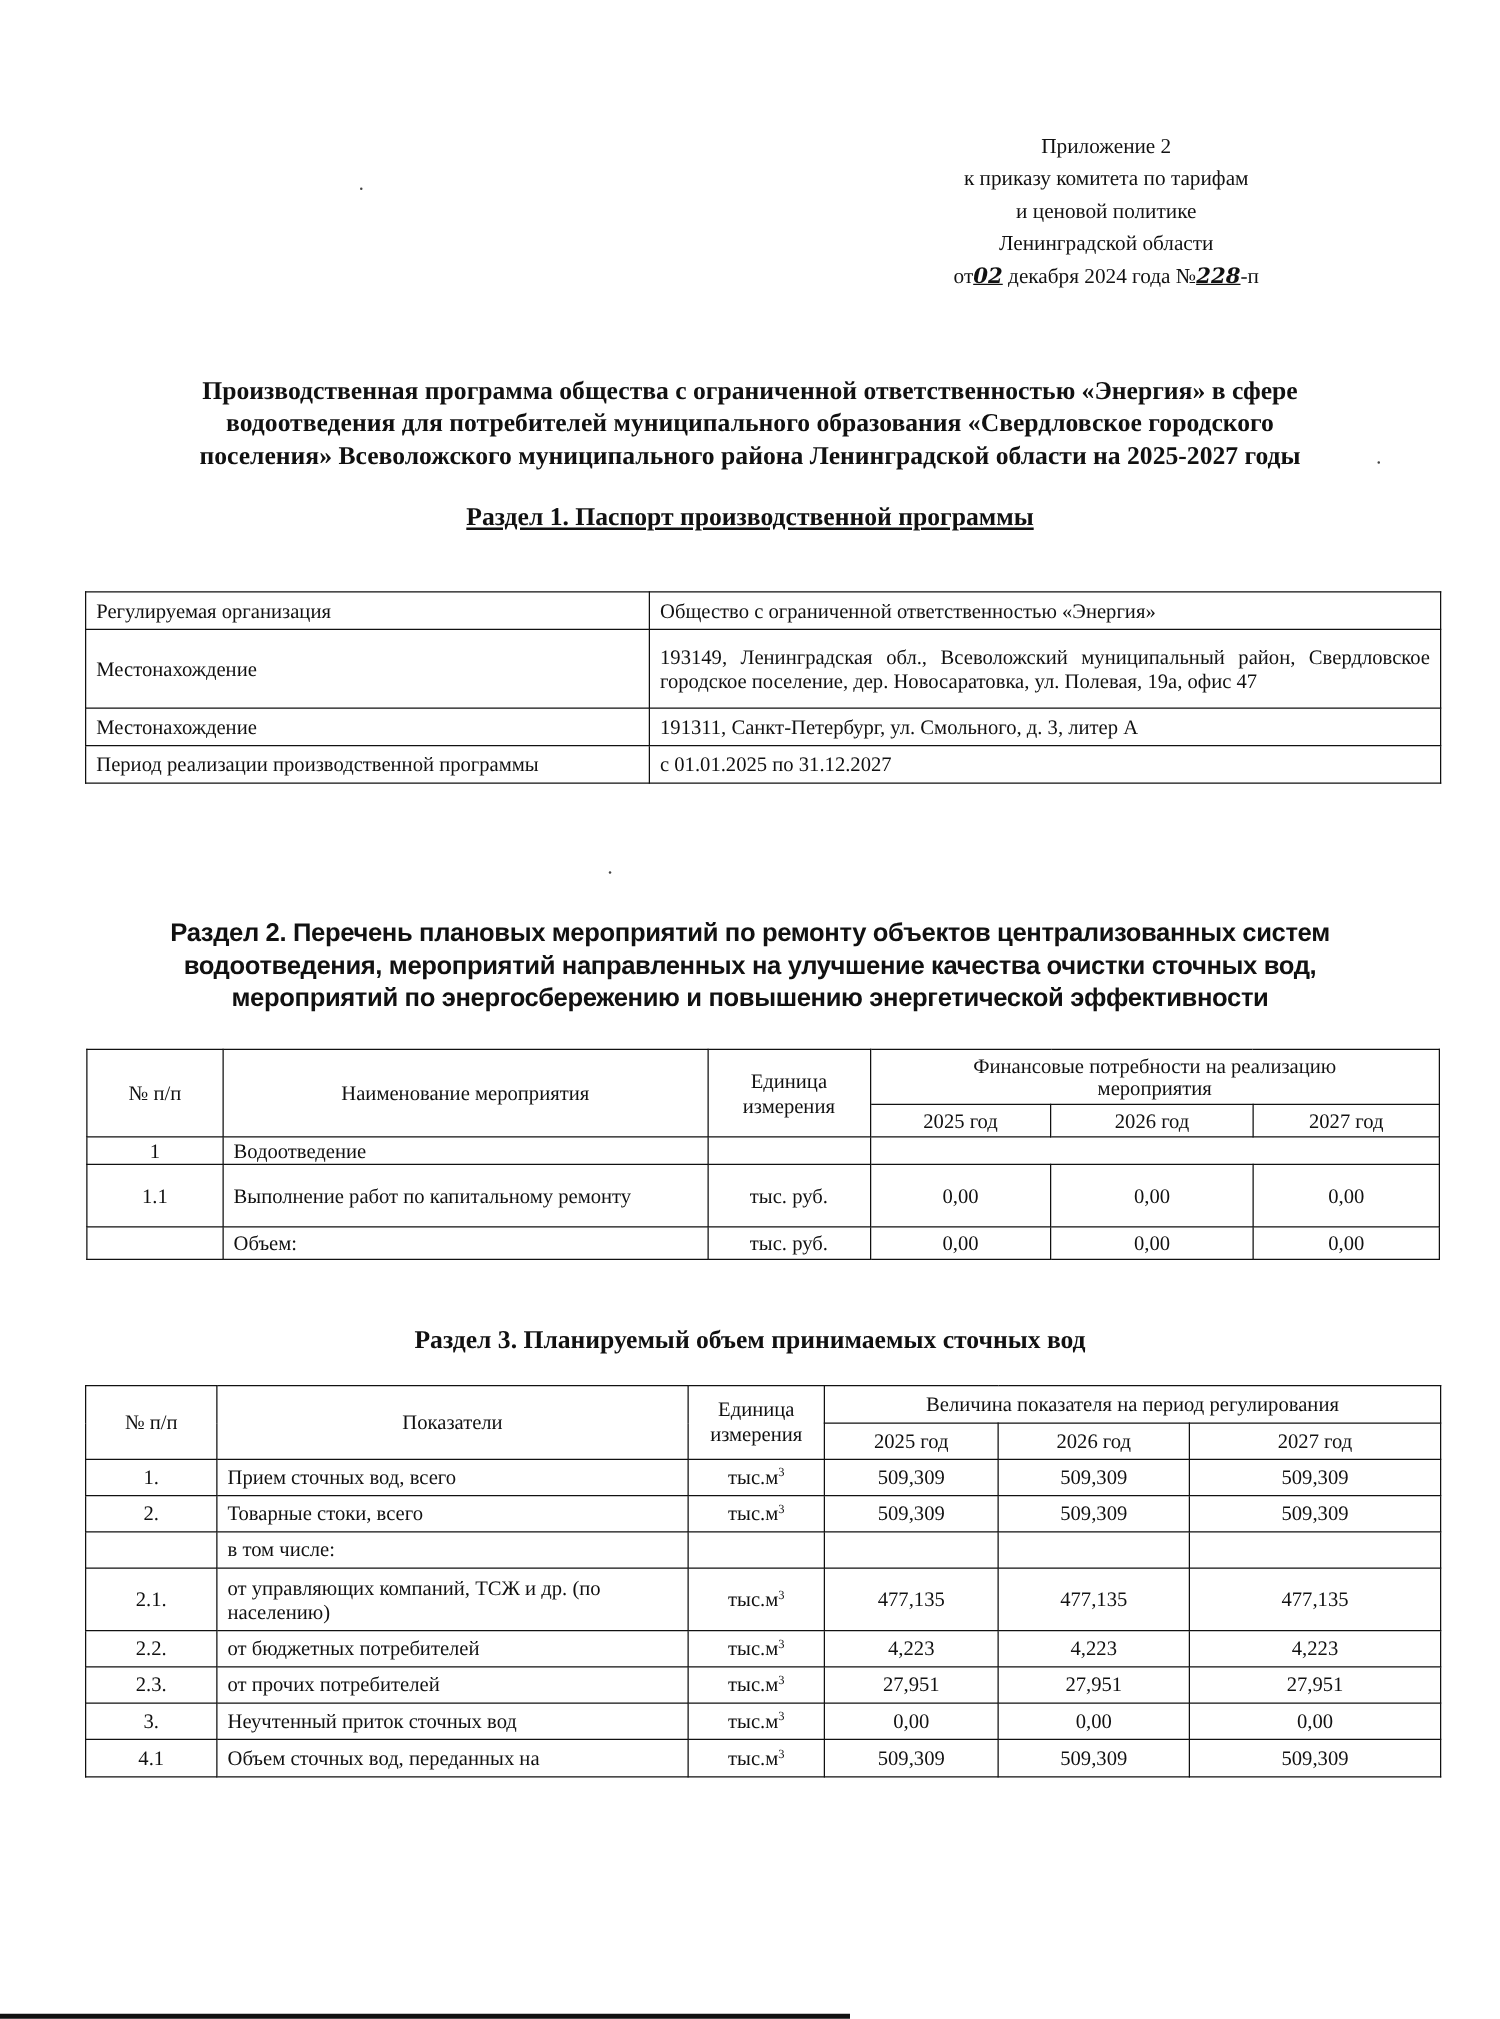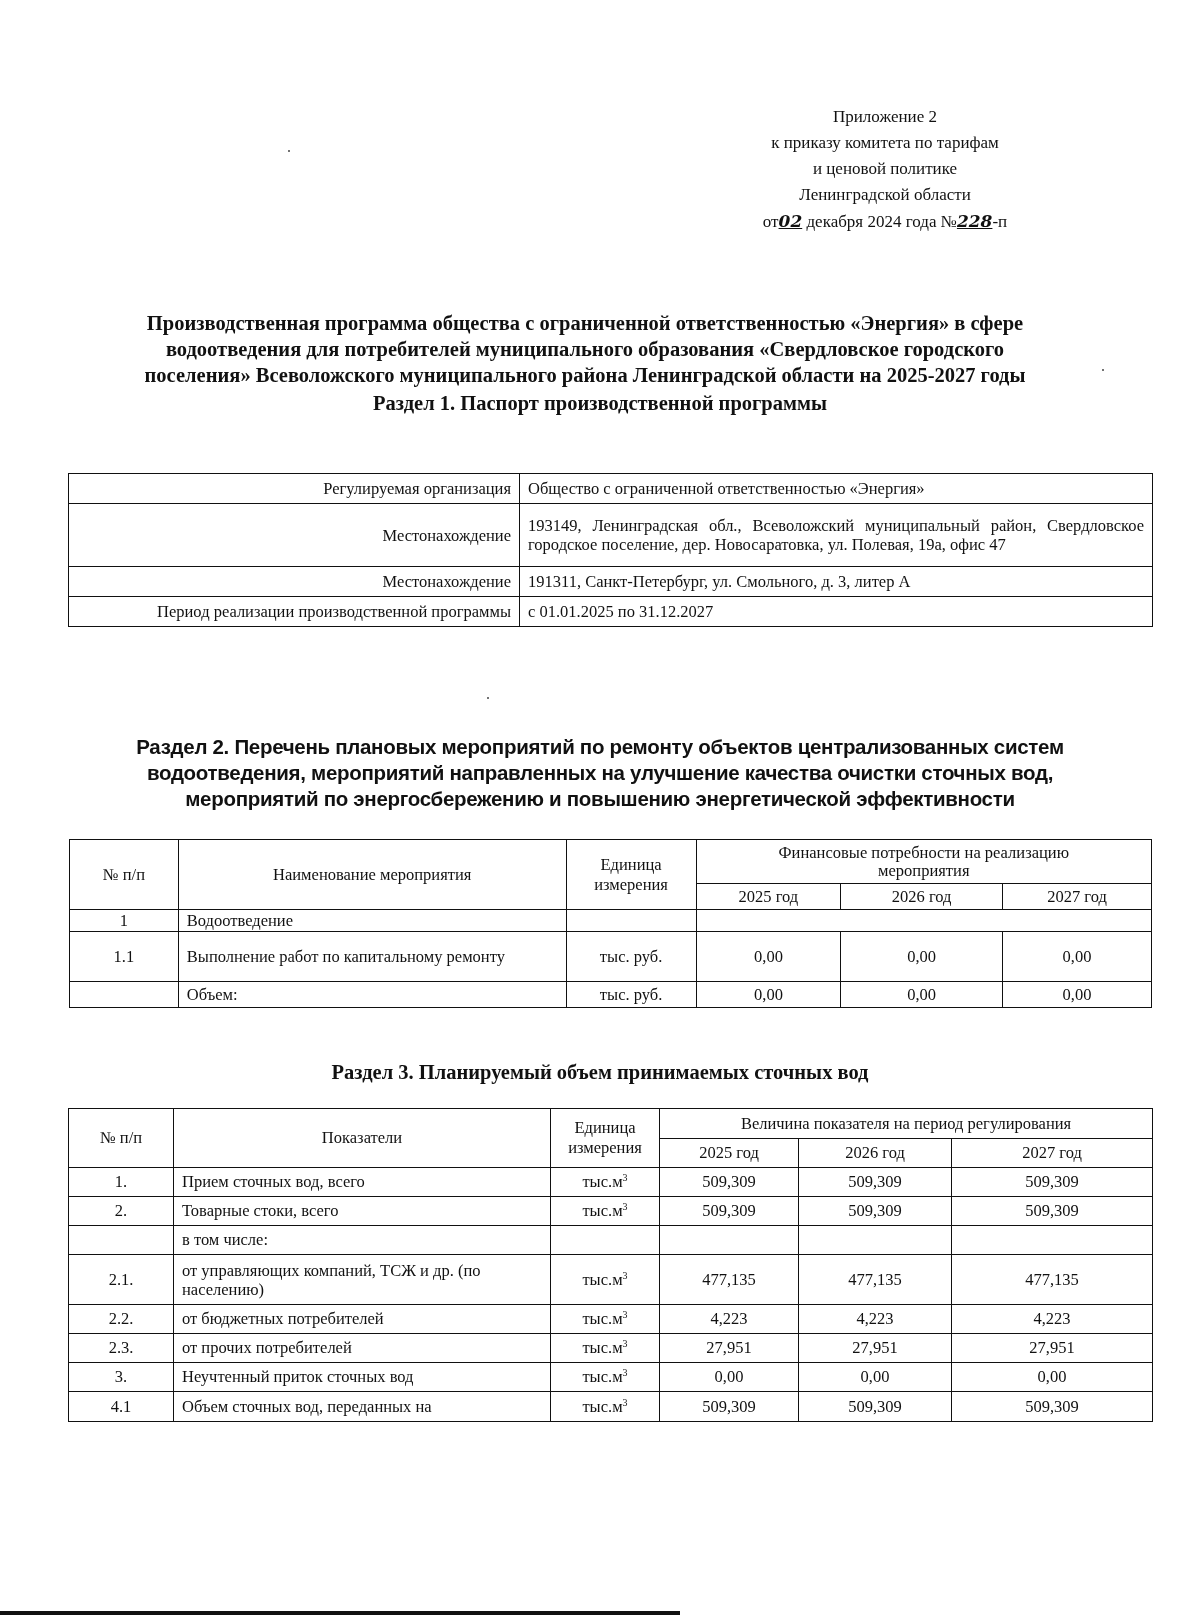--- a/index.html
+++ b/index.html
@@ -6,35 +6,35 @@
     body {
       width: 1200px; height: 1615px; position: relative; overflow: hidden;
       font-family: "Liberation Serif", "DejaVu Serif", serif; color: #111;
     }
     .appendix {
       position: absolute; left: 700px; top: 104px; width: 370px;
       text-align: center; font-size: 17px; line-height: 26px;
     }
     .appendix .hand { font-family: "DejaVu Serif", serif; font-style: italic; font-weight: bold; text-decoration: underline; }
     .main-title {
-      position: absolute; left: 55px; top: 300px; width: 1060px;
-      text-align: center; font-weight: bold; font-size: 20.5px; line-height: 26px; margin-top: 10px;
+      position: absolute; left: 70px; top: 300px; width: 1060px;
+      text-align: center; font-weight: bold; font-size: 20.5px; line-height: 26px;
     }
     .section-title {
       position: absolute; left: 70px; width: 1060px; text-align: center;
       font-weight: bold; font-size: 20.5px; line-height: 26px;
     }
-    .s1-title { top: 390px; }
+    .s1-title { top: 401px; text-decoration: underline; }
     .s2-title { top: 734px; font-family: "Liberation Sans", sans-serif; font-stretch: condensed; letter-spacing: -0.3px; }
     .s3-title { top: 1059px; }
     table { border-collapse: collapse; position: absolute; font-size: 16.5px; }
     td, th { border: 1.5px solid #111; padding: 0 8px; font-weight: normal; }
     .passport { left: 68px; top: 473px; width: 1085px; }
     .passport td { height: 29px; line-height: 19px; }
-    .passport td.k { width: 434px; text-align: right; }
+    .passport td.k { width: 434px; }
     .passport td.v { text-align: justify; }
     .measures { left: 69px; top: 839px; width: 1083px; font-family: "Liberation Serif", serif; }
     .volumes { left: 68px; top: 1108px; width: 1085px; }
     .c { text-align: center; }
     .l { text-align: left; }
     .num { width: 88px; }
     .unit { width: 106px; }
     .y { width: 124px; }
     sup { font-size: 10px; vertical-align: 6px; line-height: 0; }
     .rule { position: absolute; left: 0; top: 1611px; width: 680px; height: 4px; background: #111; }

